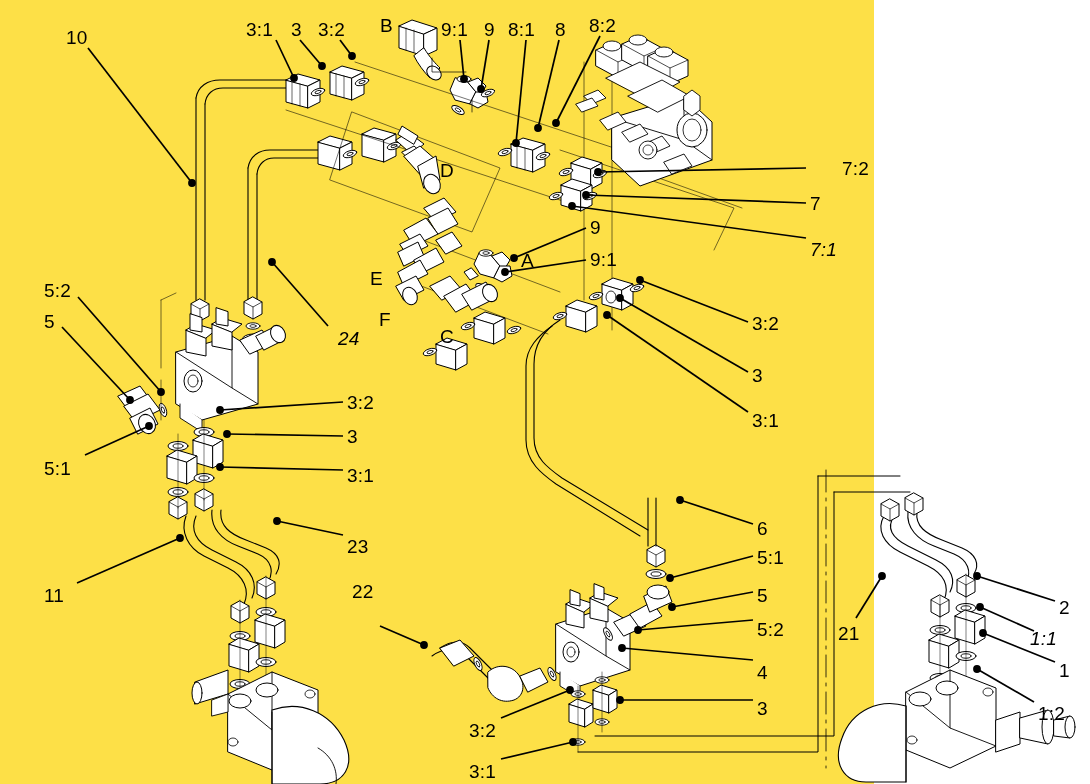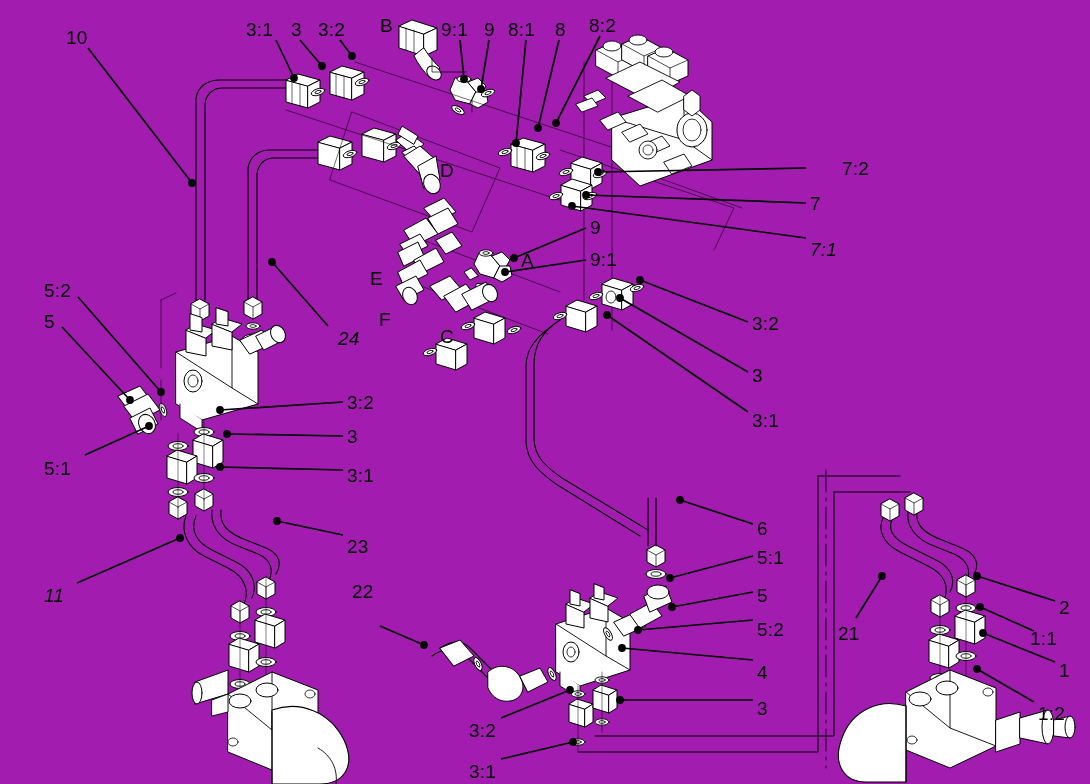--- a/index.html
+++ b/index.html
@@ -1,18 +1,18 @@
 <!DOCTYPE html>
 <html><head>
 <meta charset="utf-8">
 <title>Hydraulic Assembly Parts Diagram</title>
 <style>
   html,body{margin:0;padding:0;background:#ffffff;}
   body{width:1090px;height:784px;overflow:hidden;font-family:"Liberation Sans",sans-serif;}
-  #sheet{position:relative;width:1090px;height:784px;background:#a21caf;}
+  #sheet{position:relative;width:874px;height:784px;background:#fde047;}
   #art{position:absolute;left:0;top:0;width:1090px;height:784px;}
   .cl{ 
     position:absolute;
     font-family:"Liberation Sans",sans-serif;
     font-size:19px;
     font-weight:400;
     color:#000;
     white-space:nowrap;
     line-height:1;
     letter-spacing:0.2px;
@@ -671,33 +671,33 @@
       <div class="cl" style="left: 590px; top: 218px;">9</div>
       <div class="cl" style="left: 590px; top: 250px;">9:1</div>
       <div class="cl" style="left: 44px; top: 281px;">5:2</div>
       <div class="cl" style="left: 44px; top: 312px;">5</div>
       <div class="cl" style="left: 44px; top: 459px;">5:1</div>
       <div class="cl" style="left: 338px; top: 329px; font-style: italic;">24</div>
       <div class="cl" style="left: 347px; top: 393px;">3:2</div>
       <div class="cl" style="left: 347px; top: 427px;">3</div>
       <div class="cl" style="left: 347px; top: 466px;">3:1</div>
       <div class="cl" style="left: 347px; top: 537px; text-align: center;">23</div>
-      <div class="cl" style="left: 44px; top: 586px; font-style: italic;">11</div>
+      <div class="cl" style="left: 44px; top: 586px;">11</div>
       <div class="cl" style="left: 352px; top: 582px;">22</div>
       <div class="cl" style="left: 469px; top: 721px;">3:2</div>
       <div class="cl" style="left: 469px; top: 762px;">3:1</div>
       <div class="cl" style="left: 752px; top: 314px;">3:2</div>
       <div class="cl" style="left: 752px; top: 366px;">3</div>
       <div class="cl" style="left: 752px; top: 411px;">3:1</div>
       <div class="cl" style="left: 757px; top: 519px;">6</div>
       <div class="cl" style="left: 757px; top: 548px;">5:1</div>
       <div class="cl" style="left: 757px; top: 586px;">5</div>
       <div class="cl" style="left: 757px; top: 620px;">5:2</div>
       <div class="cl" style="left: 757px; top: 663px;">4</div>
       <div class="cl" style="left: 757px; top: 699px;">3</div>
       <div class="cl" style="left: 838px; top: 624px;">21</div>
       <div class="cl" style="left: 1059px; top: 598px;">2</div>
-      <div class="cl" style="left: 1030px; top: 629px;">1:1</div>
+      <div class="cl" style="left: 1030px; top: 629px; font-style: italic;">1:1</div>
       <div class="cl" style="left: 1059px; top: 661px;">1</div>
       <div class="cl" style="left: 1038px; top: 704px;">1:2</div>
     </div>
 
 </div>
 
 </body></html>

